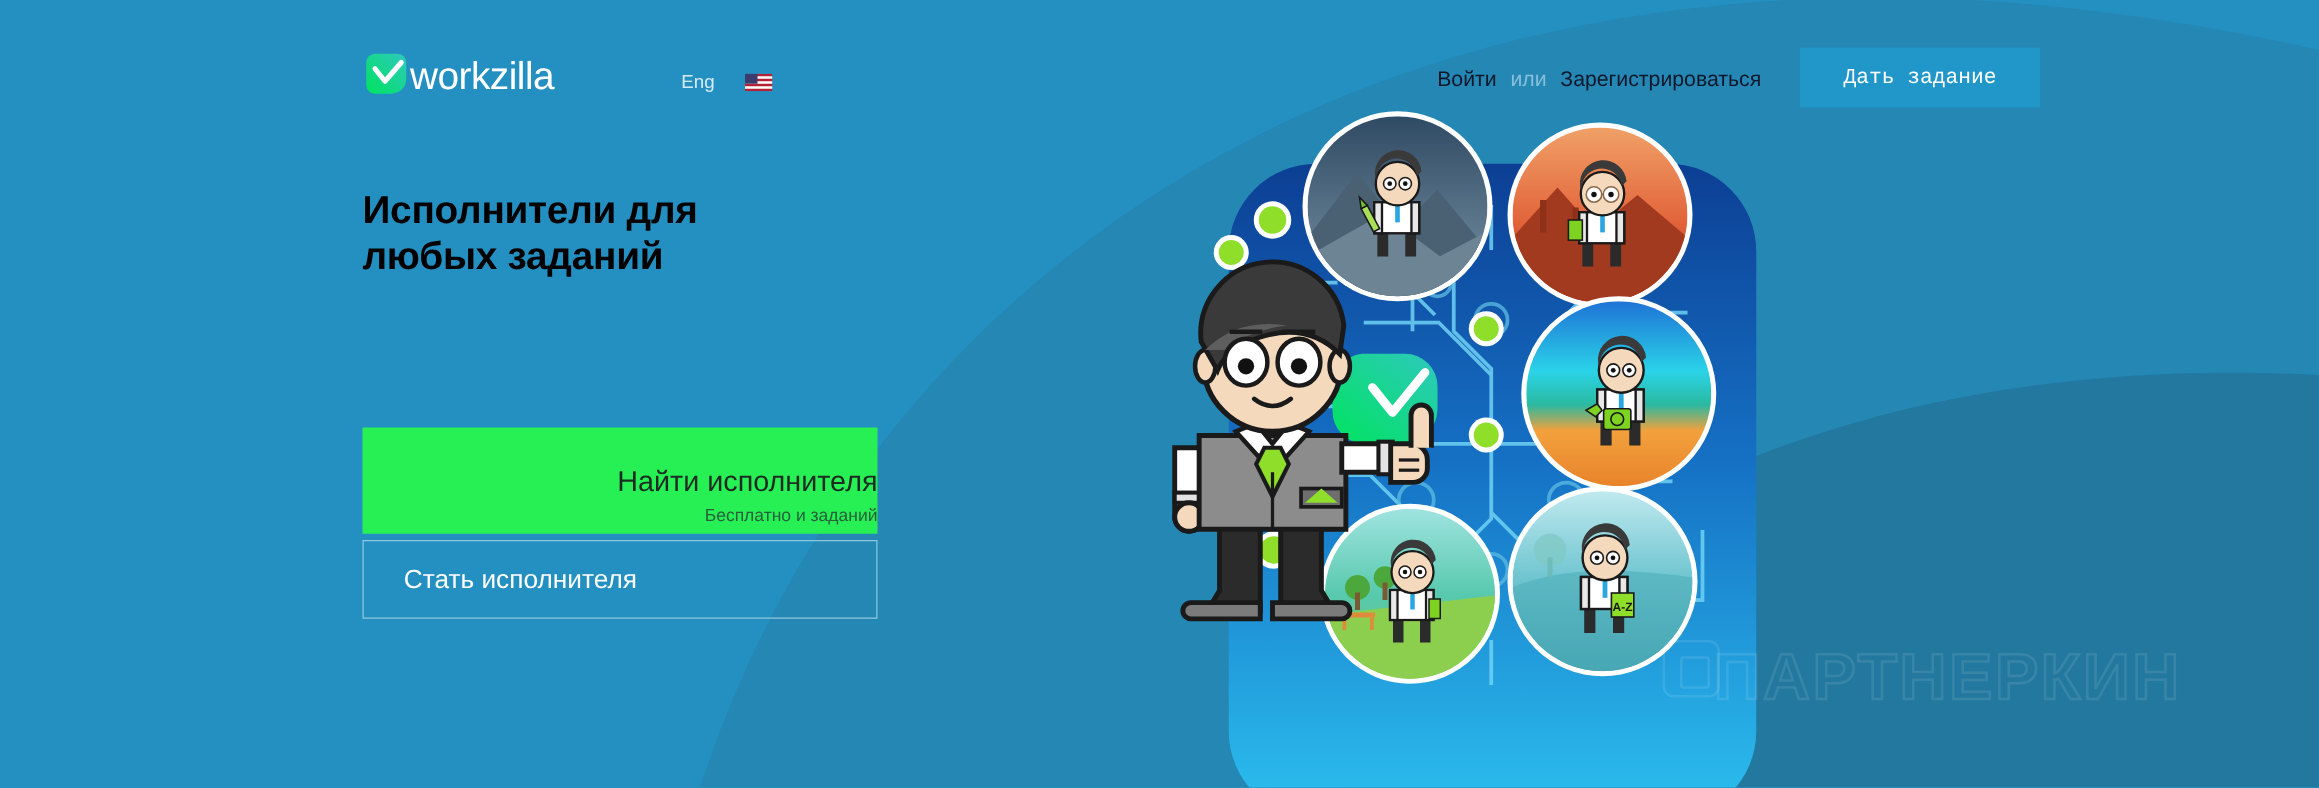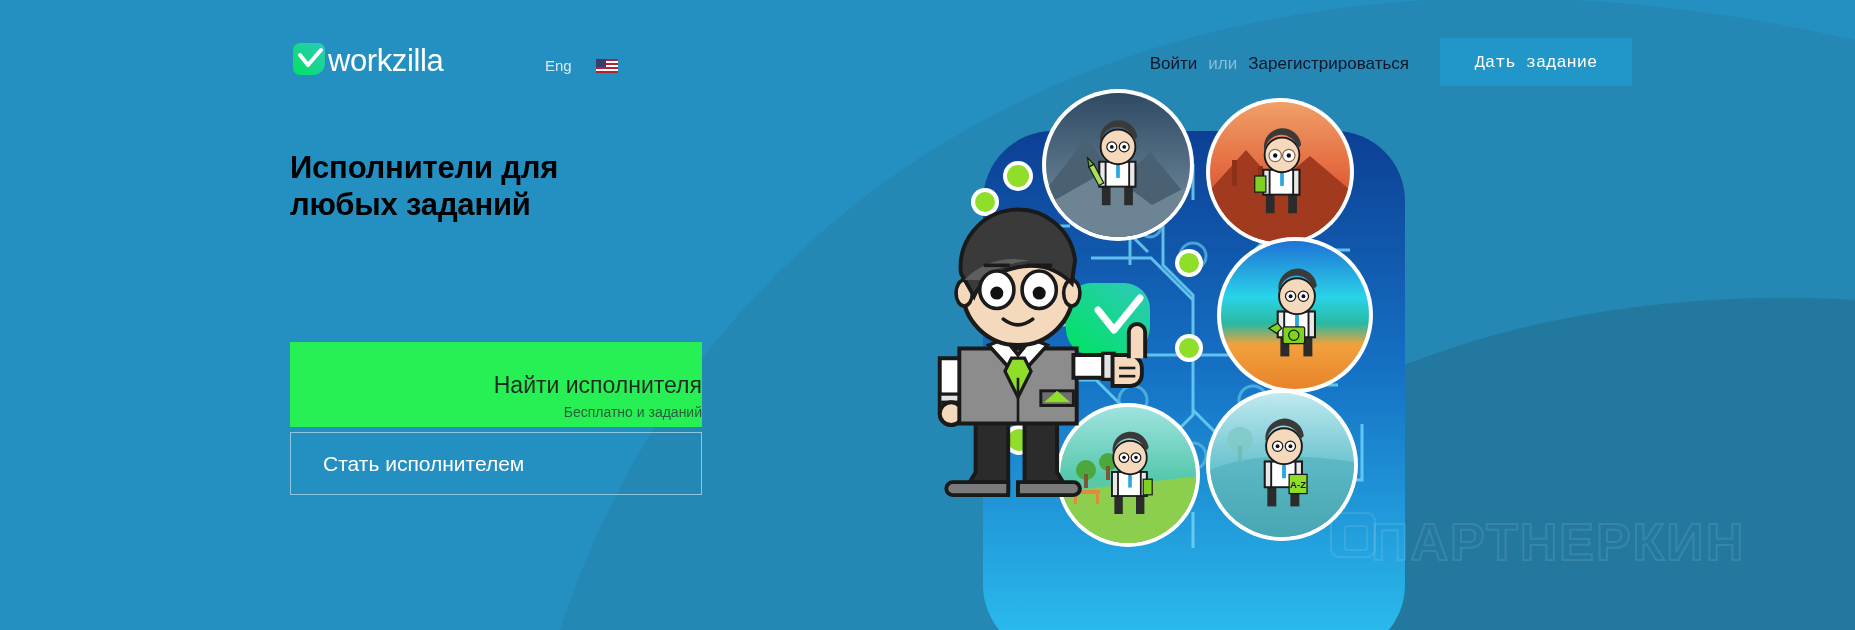--- a/index.html
+++ b/index.html
@@ -471,13 +471,13 @@
     <span>Исполнители для</span><br>
     <span>любых заданий</span>
   </div>
 </div>
 
 <button class="btn-primary">
   <span class="l1">Найти исполнителя</span>
   <span class="l2">Бесплатно и заданий</span>
 </button>
 
-<button class="btn-secondary">Стать исполнителем</button>
+<button class="btn-secondary">Стать исполнителя</button>
 
 </body></html>

